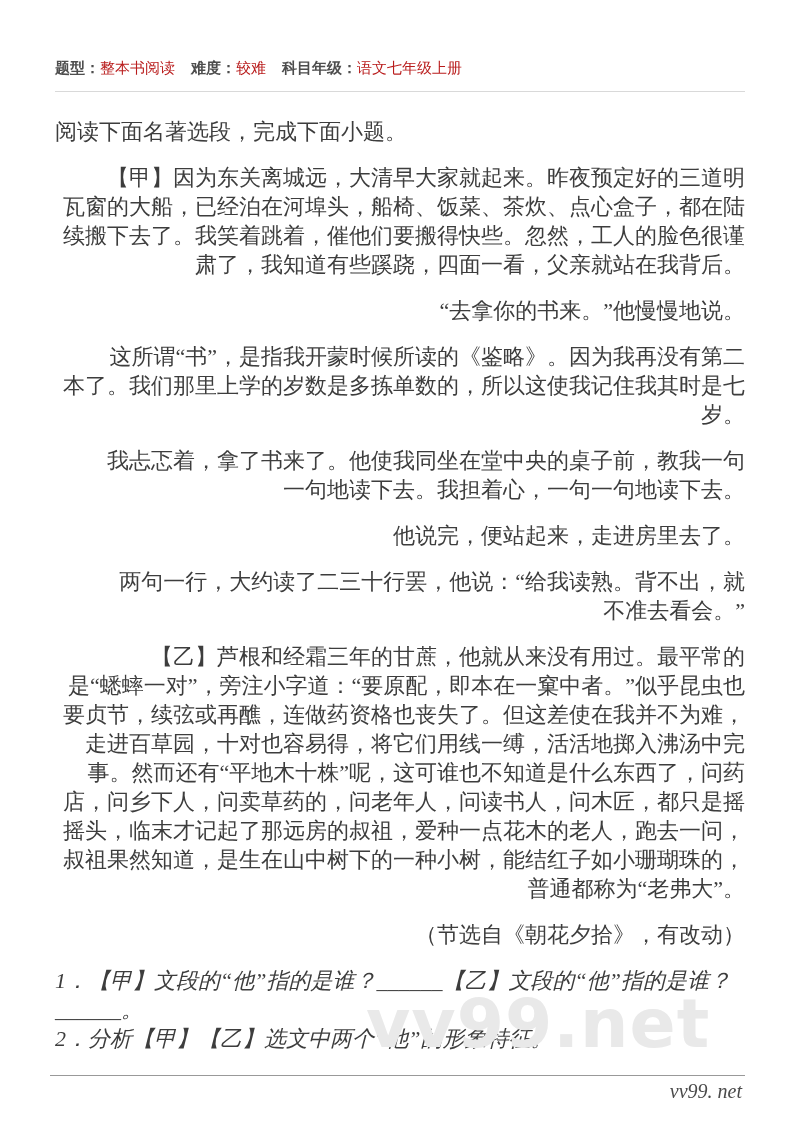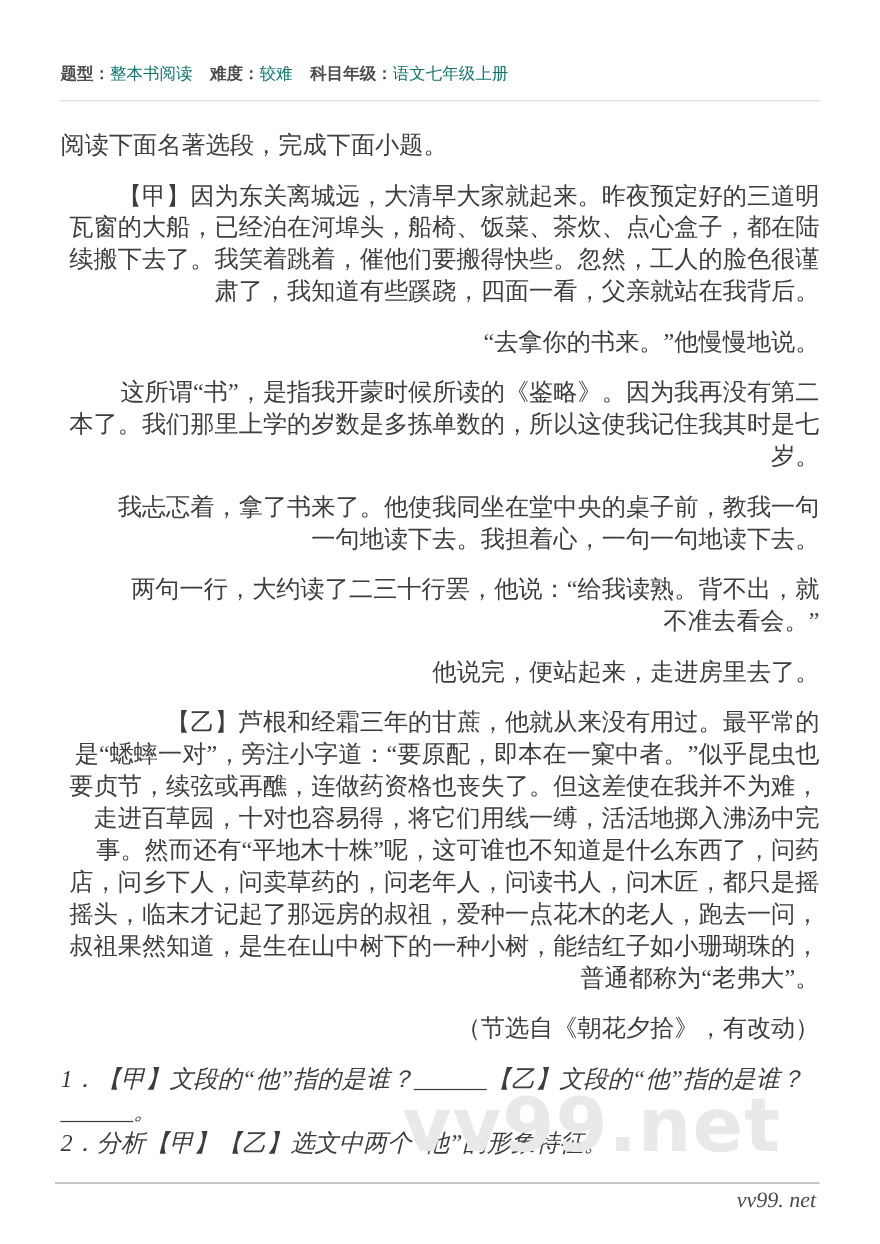--- a/index.html
+++ b/index.html
@@ -15,21 +15,21 @@
     padding: 58px 55px 0 55px;
   }
   
   .meta-row {
     font-family: "Liberation Sans", "DejaVu Sans", sans-serif;
     font-size: 15px;
     line-height: 20px;
     white-space: nowrap;
   }
   .meta-label { font-weight: bold; color: #4d4d4d; }
-  .meta-value { color: #0f766e; margin-right: 16px; }
+  .meta-value { color: #b91c1c; margin-right: 16px; }
   .header-divider {
     border: none;
     border-top: 1px solid #d9d9d9;
     margin-top: 13px;
   }
   
   .body-text { font-size: 22px; line-height: 29px; }
   .intro { margin-top: 25px; }
   .para { margin-top: 17px; text-indent: 2em; text-align: right; }
   .citation {
@@ -78,22 +78,22 @@
   </div>
 
   <hr class="header-divider">
 
   <div class="body-text">
     <p class="intro">阅读下面名著选段，完成下面小题。</p>
     <p class="para">【甲】因为东关离城远，大清早大家就起来。昨夜预定好的三道明瓦窗的大船，已经泊在河埠头，船椅、饭菜、茶炊、点心盒子，都在陆续搬下去了。我笑着跳着，催他们要搬得快些。忽然，工人的脸色很谨肃了，我知道有些蹊跷，四面一看，父亲就站在我背后。</p>
     <p class="para">“去拿你的书来。”他慢慢地说。</p>
     <p class="para">这所谓“书”，是指我开蒙时候所读的《鉴略》。因为我再没有第二本了。我们那里上学的岁数是多拣单数的，所以这使我记住我其时是七岁。</p>
     <p class="para">我忐忑着，拿了书来了。他使我同坐在堂中央的桌子前，教我一句一句地读下去。我担着心，一句一句地读下去。</p>
+    <p class="para">他说完，便站起来，走进房里去了。</p>
     <p class="para">两句一行，大约读了二三十行罢，他说：“给我读熟。背不出，就不准去看会。”</p>
-    <p class="para">他说完，便站起来，走进房里去了。</p>
     <p class="para">【乙】芦根和经霜三年的甘蔗，他就从来没有用过。最平常的是“蟋蟀一对”，旁注小字道：“要原配，即本在一窠中者。”似乎昆虫也要贞节，续弦或再醮，连做药资格也丧失了。但这差使在我并不为难，走进百草园，十对也容易得，将它们用线一缚，活活地掷入沸汤中完事。然而还有“平地木十株”呢，这可谁也不知道是什么东西了，问药店，问乡下人，问卖草药的，问老年人，问读书人，问木匠，都只是摇摇头，临末才记起了那远房的叔祖，爱种一点花木的老人，跑去一问，叔祖果然知道，是生在山中树下的一种小树，能结红子如小珊瑚珠的，普通都称为“老弗大”。</p>
     <p class="citation">（节选自《朝花夕拾》，有改动）</p>
     <div class="questions">
       <div class="question-line">1．【甲】文段的“他”指的是谁？______【乙】文段的“他”指的是谁？______。</div>
       <div class="question-line">2．分析【甲】【乙】选文中两个“他”的形象特征。</div>
     </div>
   </div>
 
 </div>
 

